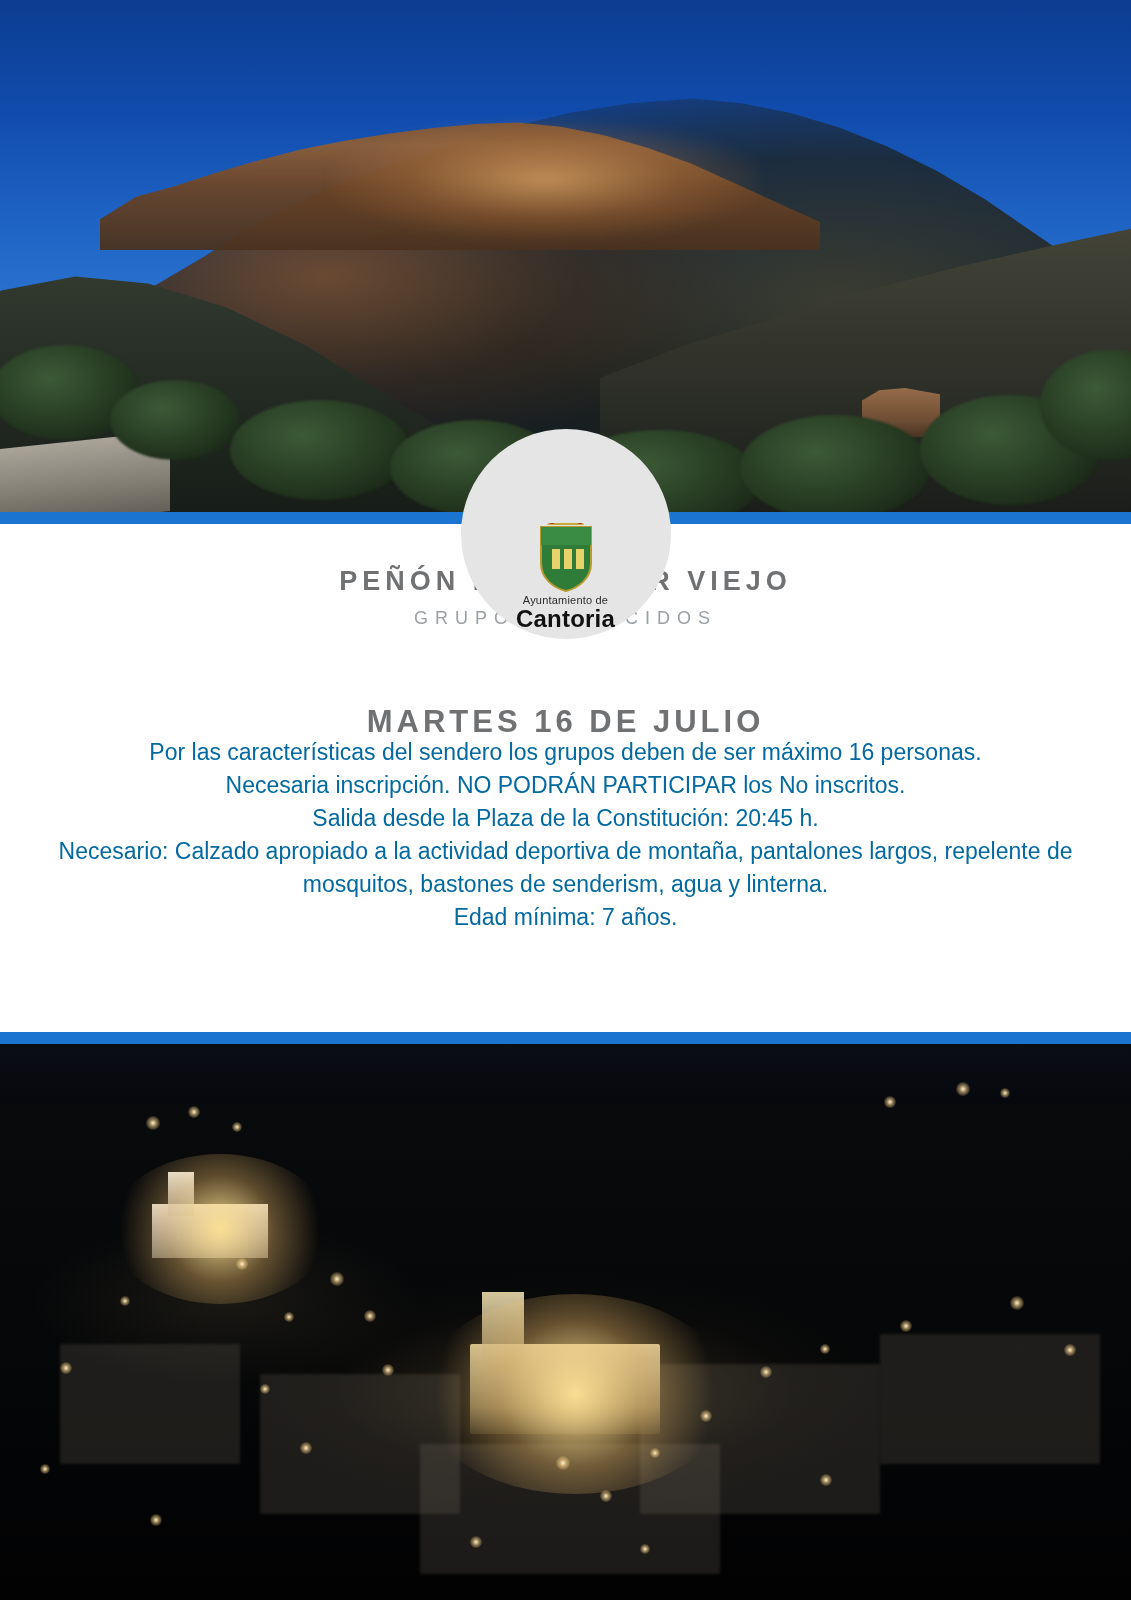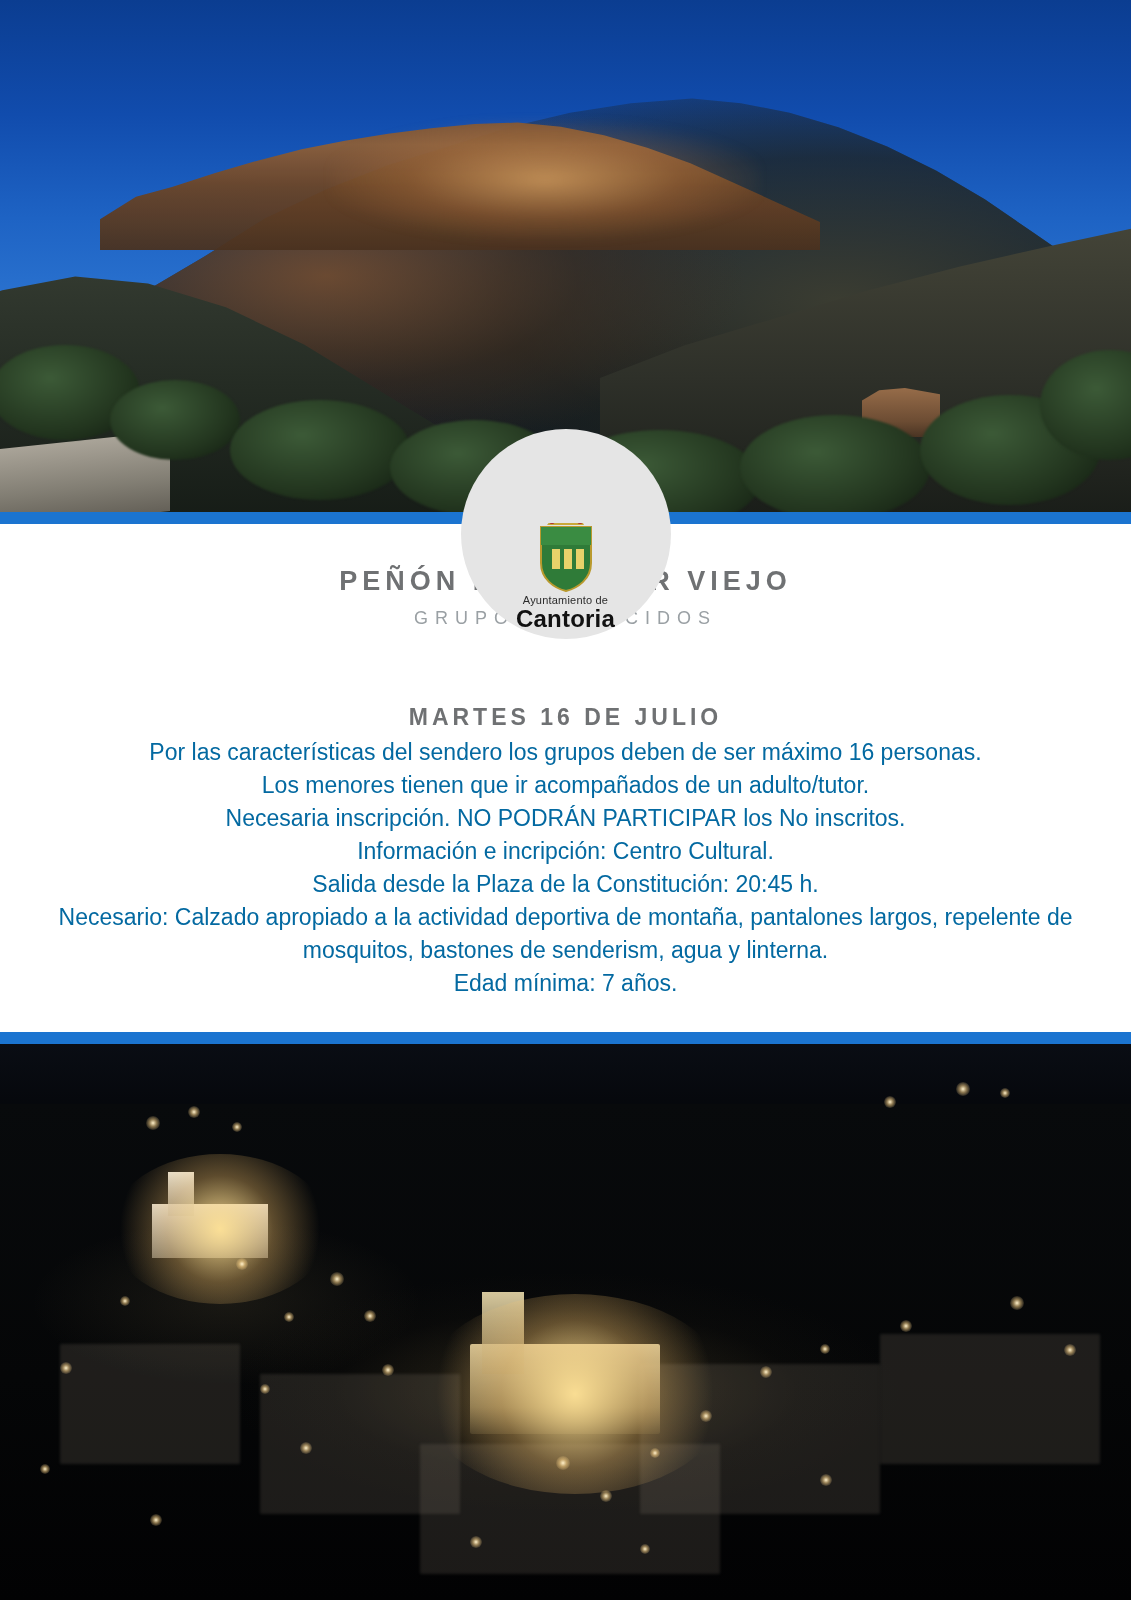--- a/index.html
+++ b/index.html
@@ -199,21 +199,21 @@
     letter-spacing: 5px;
     color: #77797b;
     font-weight: bold;
     white-space: nowrap;
   }
   .date-line {
     position: absolute;
     top: 180px;
     width: 100%;
     text-align: center;
-    font-size: 23px;
+    font-size: 31px;
     letter-spacing: 4px;
     color: #6f7173;
     font-weight: bold;
   }
   .body-lines {
     position: absolute;
     top: 212px;
     left: 0;
     width: 100%;
     text-align: center;
@@ -347,23 +347,21 @@
       <div class="crest-sub">Ayuntamiento de</div>
       <div class="crest-name">Cantoria</div>
     </div>
 
     <div class="subtitle1">PEÑÓN DEL LUGAR VIEJO</div>
     <div class="subtitle2">GRUPOS REDUCIDOS</div>
     <div class="date-line">MARTES 16 DE JULIO</div>
 
     <div class="body-lines">
       <p>Por las características del sendero los grupos deben de ser máximo 16 personas.</p>
-      <p>Los menores tienen que ir acompañados de un adulto/tutor.</p>
       <p>Necesaria inscripción. NO PODRÁN PARTICIPAR los No inscritos.</p>
-      <p>Información e incripción: Centro Cultural.</p>
       <p>Salida desde la Plaza de la Constitución: 20:45 h.</p>
       <p>Necesario: Calzado apropiado a la actividad deportiva de montaña, pantalones largos, repelente de</p>
       <p>mosquitos, bastones de senderism, agua y linterna.</p>
       <p>Edad mínima: 7 años.</p>
     </div>
   </div>
 
   <div class="bar-blue bar-bottom"></div>
 
   <div class="photo-bottom">

